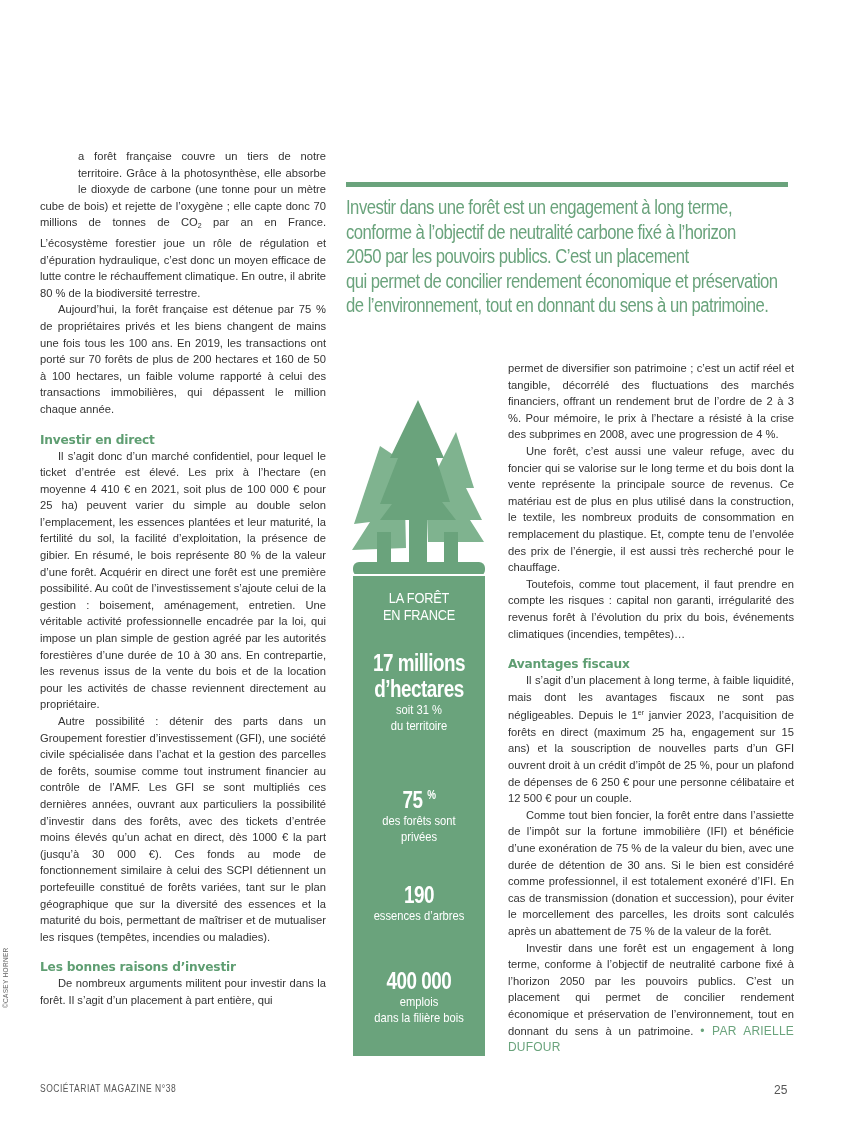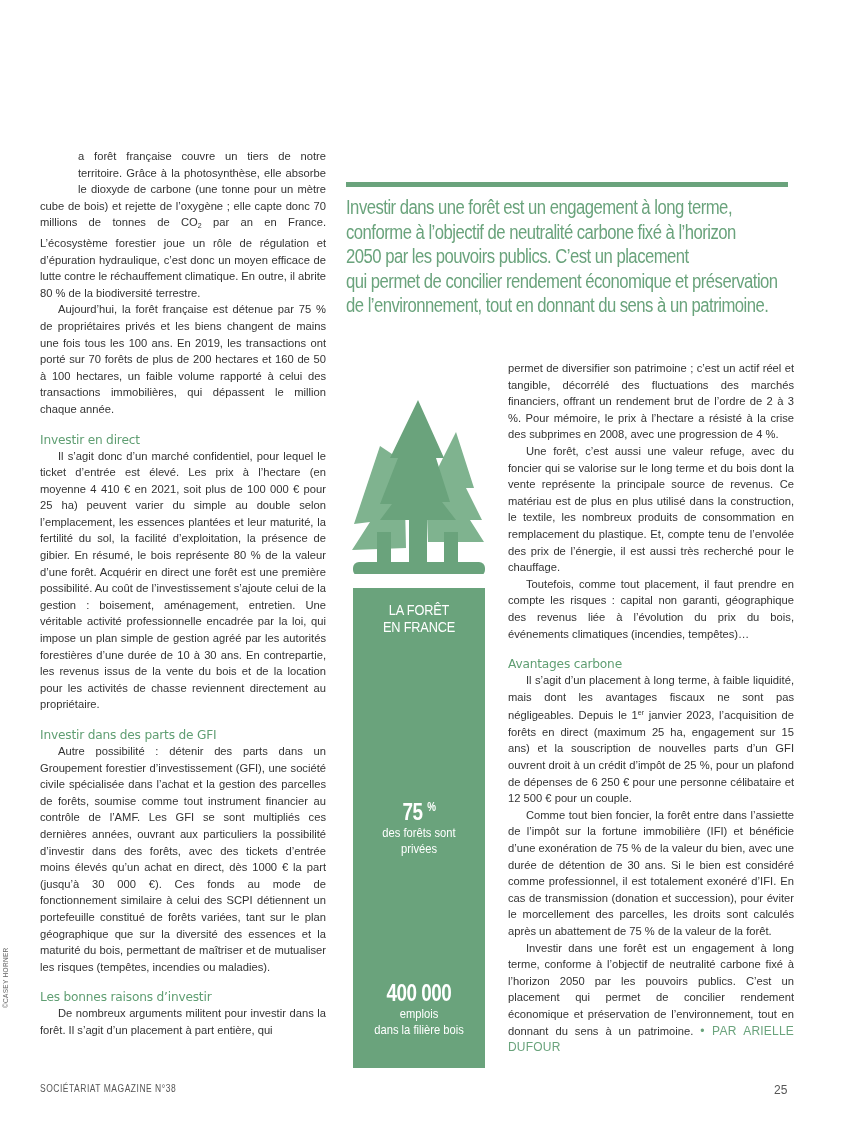--- a/index.html
+++ b/index.html
@@ -3,34 +3,34 @@
 <meta charset="utf-8">
 <style>
   html, body { margin: 0; padding: 0; background: #ffffff; }
   body { width: 846px; height: 1146px; position: relative; overflow: hidden;
          font-family: "Liberation Sans", sans-serif; color: #2b2b2b; }
   .col { position: absolute; font-size: 11.2px; line-height: 16.6px; text-align: justify;
          font-family: "Liberation Sans", sans-serif; color: #333; }
   .col p { margin: 0; text-indent: 18px; }
   .col p.noindent { text-indent: 0; }
   .col h3 { margin: 14px 0 0 0; font-size: 12.2px; line-height: 16px; color: #5f9e72;
-            font-weight: normal; font-family: "DejaVu Sans", sans-serif; letter-spacing: -0.2px; }
+            font-weight: bold; font-family: "DejaVu Sans", sans-serif; letter-spacing: -0.2px; }
   #left-col { left: 40px; top: 148px; width: 286px; }
   #right-col { left: 508px; top: 360px; width: 286px; }
   .dropcap { float: left; width: 30px; height: 44px; margin: 3px 8px 0 0; position: relative; }
   sub.co2 { font-size: 7px; vertical-align: -2px; }
   sup.ord { font-size: 7px; vertical-align: 4px; }
   #pullquote { position: absolute; left: 346px; top: 182px; width: 442px; }
   #pullquote .rule { height: 5px; background: #6aa37c; margin-bottom: 8px; }
   #pullquote .line { font-family: "Liberation Sans", sans-serif; font-size: 19.4px; line-height: 24.6px;
                      color: #6aa37c; letter-spacing: -0.6px; transform: scaleX(0.86); transform-origin: left;
                      white-space: nowrap; }
   #infographic { position: absolute; left: 346px; top: 392px; width: 140px; height: 662px; }
   #infographic svg.trees { position: absolute; left: 0; top: 0; width: 140px; height: 182px; }
-  #infographic .panel { position: absolute; left: 7px; top: 196px; width: 132px; height: 480px; background: #6aa37c; }
+  #infographic .panel { position: absolute; left: 7px; top: 184px; width: 132px; height: 480px; background: #6aa37c; }
   .stat { position: absolute; left: 0; width: 132px; text-align: center; color: #fff;
           font-family: "Liberation Sans", sans-serif; }
   .stat .cap { font-size: 14.5px; line-height: 17px; letter-spacing: -0.2px; transform: scaleX(0.88); }
   .stat .big { font-size: 23px; line-height: 26px; font-weight: bold; letter-spacing: -0.6px; transform: scaleX(0.82); }
   .stat .big sup { font-size: 12px; vertical-align: 9px; }
   .stat .sub { font-size: 13px; line-height: 15.6px; transform: scaleX(0.86); }
   #byline { color: #6aa37c; font-size: 12px; letter-spacing: 0.2px; }
   #credit { position: absolute; left: 2px; top: 1008px; width: 60px; font-size: 6.5px; color: #666;
             transform: rotate(-90deg); transform-origin: 0 0; letter-spacing: 0.3px; white-space: nowrap; }
   #footer-left { position: absolute; left: 40px; top: 1083px; font-size: 10px; color: #555; letter-spacing: 0.6px;
@@ -51,21 +51,20 @@
 
 <div id="left-col" class="col">
   <p class="noindent">
     <span class="dropcap"></span><span>a forêt française couvre un tiers de notre territoire. Grâce à la photosynthèse, elle absorbe le dioxyde de carbone (une tonne pour un mètre cube de bois) et rejette de l’oxygène ; elle capte donc 70 millions de tonnes de CO</span><sub class="co2">2</sub><span> par an en France. L’écosystème forestier joue un rôle de régulation et d’épuration hydraulique, c’est donc un moyen efficace de lutte contre le réchauffement climatique. En outre, il abrite 80 % de la biodiversité terrestre.</span>
   </p>
   <p>Aujourd’hui, la forêt française est détenue par 75 % de propriétaires privés et les biens changent de mains une fois tous les 100 ans. En 2019, les transactions ont porté sur 70 forêts de plus de 200 hectares et 160 de 50 à 100 hectares, un faible volume rapporté à celui des transactions immobilières, qui dépassent le million chaque année.</p>
 
   <h3>Investir en direct</h3>
   <p>Il s’agit donc d’un marché confidentiel, pour lequel le ticket d’entrée est élevé. Les prix à l’hectare (en moyenne 4 410 € en 2021, soit plus de 100 000 € pour 25 ha) peuvent varier du simple au double selon l’emplacement, les essences plantées et leur maturité, la fertilité du sol, la facilité d’exploitation, la présence de gibier. En résumé, le bois représente 80 % de la valeur d’une forêt. Acquérir en direct une forêt est une première possibilité. Au coût de l’investissement s’ajoute celui de la gestion : boisement, aménagement, entretien. Une véritable activité professionnelle encadrée par la loi, qui impose un plan simple de gestion agréé par les autorités forestières d’une durée de 10 à 30 ans. En contrepartie, les revenus issus de la vente du bois et de la location pour les activités de chasse reviennent directement au propriétaire.</p>
 
-  <h3>Investir dans des parts de GFI</h3>
   <p>Autre possibilité : détenir des parts dans un Groupement forestier d’investissement (GFI), une société civile spécialisée dans l’achat et la gestion des parcelles de forêts, soumise comme tout instrument financier au contrôle de l’AMF. Les GFI se sont multipliés ces dernières années, ouvrant aux particuliers la possibilité d’investir dans des forêts, avec des tickets d’entrée moins élevés qu’un achat en direct, dès 1000 € la part (jusqu’à 30 000 €). Ces fonds au mode de fonctionnement similaire à celui des SCPI détiennent un portefeuille constitué de forêts variées, tant sur le plan géographique que sur la diversité des essences et la maturité du bois, permettant de maîtriser et de mutualiser les risques (tempêtes, incendies ou maladies).</p>
 
   <h3>Les bonnes raisons d’investir</h3>
   <p>De nombreux arguments militent pour investir dans la forêt. Il s’agit d’un placement à part entière, qui</p>
 </div>
 
 <div id="infographic">
   <svg class="trees" viewBox="0 0 140 182">
 
     <polygon points="34,54 8,132 24,130 6,158 60,156 58,70" fill="#7fb38f"></polygon>
@@ -77,39 +76,49 @@
     <rect x="31" y="140" width="14" height="36" fill="#6aa37c"></rect>
     <rect x="63" y="120" width="18" height="56" fill="#6aa37c"></rect>
     <rect x="98" y="140" width="14" height="36" fill="#6aa37c"></rect>
     <rect x="7" y="170" width="132" height="14" rx="6" fill="#6aa37c"></rect>
   </svg>
   <div class="panel">
     <div class="stat" style="top:14px;">
       <div class="cap">LA FORÊT</div>
       <div class="cap">EN FRANCE</div>
     </div>
+    <div class="stat" style="top:74px;">
+      <div class="big">17 millions</div>
+      <div class="big">d’hectares</div>
+      <div class="sub">soit 31 %</div>
+      <div class="sub">du territoire</div>
+    </div>
     <div class="stat" style="top:206px;">
       <div class="big"><span>75</span> <sup>%</sup></div>
       <div class="sub">des forêts sont</div>
       <div class="sub">privées</div>
+    </div>
+    <div class="stat" style="top:306px;">
+      <div class="big">190</div>
+      <div class="sub">essences d’arbres</div>
     </div>
     <div class="stat" style="top:392px;">
       <div class="big">400 000</div>
       <div class="sub">emplois</div>
       <div class="sub">dans la filière bois</div>
     </div>
   </div>
 </div>
 
 <div id="right-col" class="col">
   <p class="noindent">permet de diversifier son patrimoine ; c’est un actif réel et tangible, décorrélé des fluctuations des marchés financiers, offrant un rendement brut de l’ordre de 2 à 3 %. Pour mémoire, le prix à l’hectare a résisté à la crise des subprimes en 2008, avec une progression de 4 %.</p>
   <p>Une forêt, c’est aussi une valeur refuge, avec du foncier qui se valorise sur le long terme et du bois dont la vente représente la principale source de revenus. Ce matériau est de plus en plus utilisé dans la construction, le textile, les nombreux produits de consommation en remplacement du plastique. Et, compte tenu de l’envolée des prix de l’énergie, il est aussi très recherché pour le chauffage.</p>
-  <p>Toutefois, comme tout placement, il faut prendre en compte les risques : capital non garanti, géographique des revenus liée à l’évolution du prix du bois, événements climatiques (incendies, tempêtes)…</p>
+  <p>Toutefois, comme tout placement, il faut prendre en compte les risques : capital non garanti, irrégularité des revenus forêt à l’évolution du prix du bois, événements climatiques (incendies, tempêtes)…</p>
 
-  <h3>Avantages carbone</h3>
+  <h3>Avantages fiscaux</h3>
   <p><span>Il s’agit d’un placement à long terme, à faible liquidité, mais dont les avantages fiscaux ne sont pas négligeables. Depuis le 1</span><sup class="ord">er</sup><span> janvier 2023, l’acquisition de forêts en direct (maximum 25 ha, engagement sur 15 ans) et la souscription de nouvelles parts d’un GFI ouvrent droit à un crédit d’impôt de 25 %, pour un plafond de dépenses de 6 250 € pour une personne célibataire et 12 500 € pour un couple.</span></p>
   <p>Comme tout bien foncier, la forêt entre dans l’assiette de l’impôt sur la fortune immobilière (IFI) et bénéficie d’une exonération de 75 % de la valeur du bien, avec une durée de détention de 30 ans. Si le bien est considéré comme professionnel, il est totalement exonéré d’IFI. En cas de transmission (donation et succession), pour éviter le morcellement des parcelles, les droits sont calculés après un abattement de 75 % de la valeur de la forêt.</p>
   <p><span>Investir dans une forêt est un engagement à long terme, conforme à l’objectif de neutralité carbone fixé à l’horizon 2050 par les pouvoirs publics. C’est un placement qui permet de concilier rendement économique et préservation de l’environnement, tout en donnant du sens à un patrimoine. </span><span id="byline">• PAR ARIELLE DUFOUR</span></p>
 </div>
 
 <div id="credit">©CASEY HORNER</div>
 
 <div id="footer-left">SOCIÉTARIAT MAGAZINE N°38</div>
 <div id="footer-right">25</div>
 

